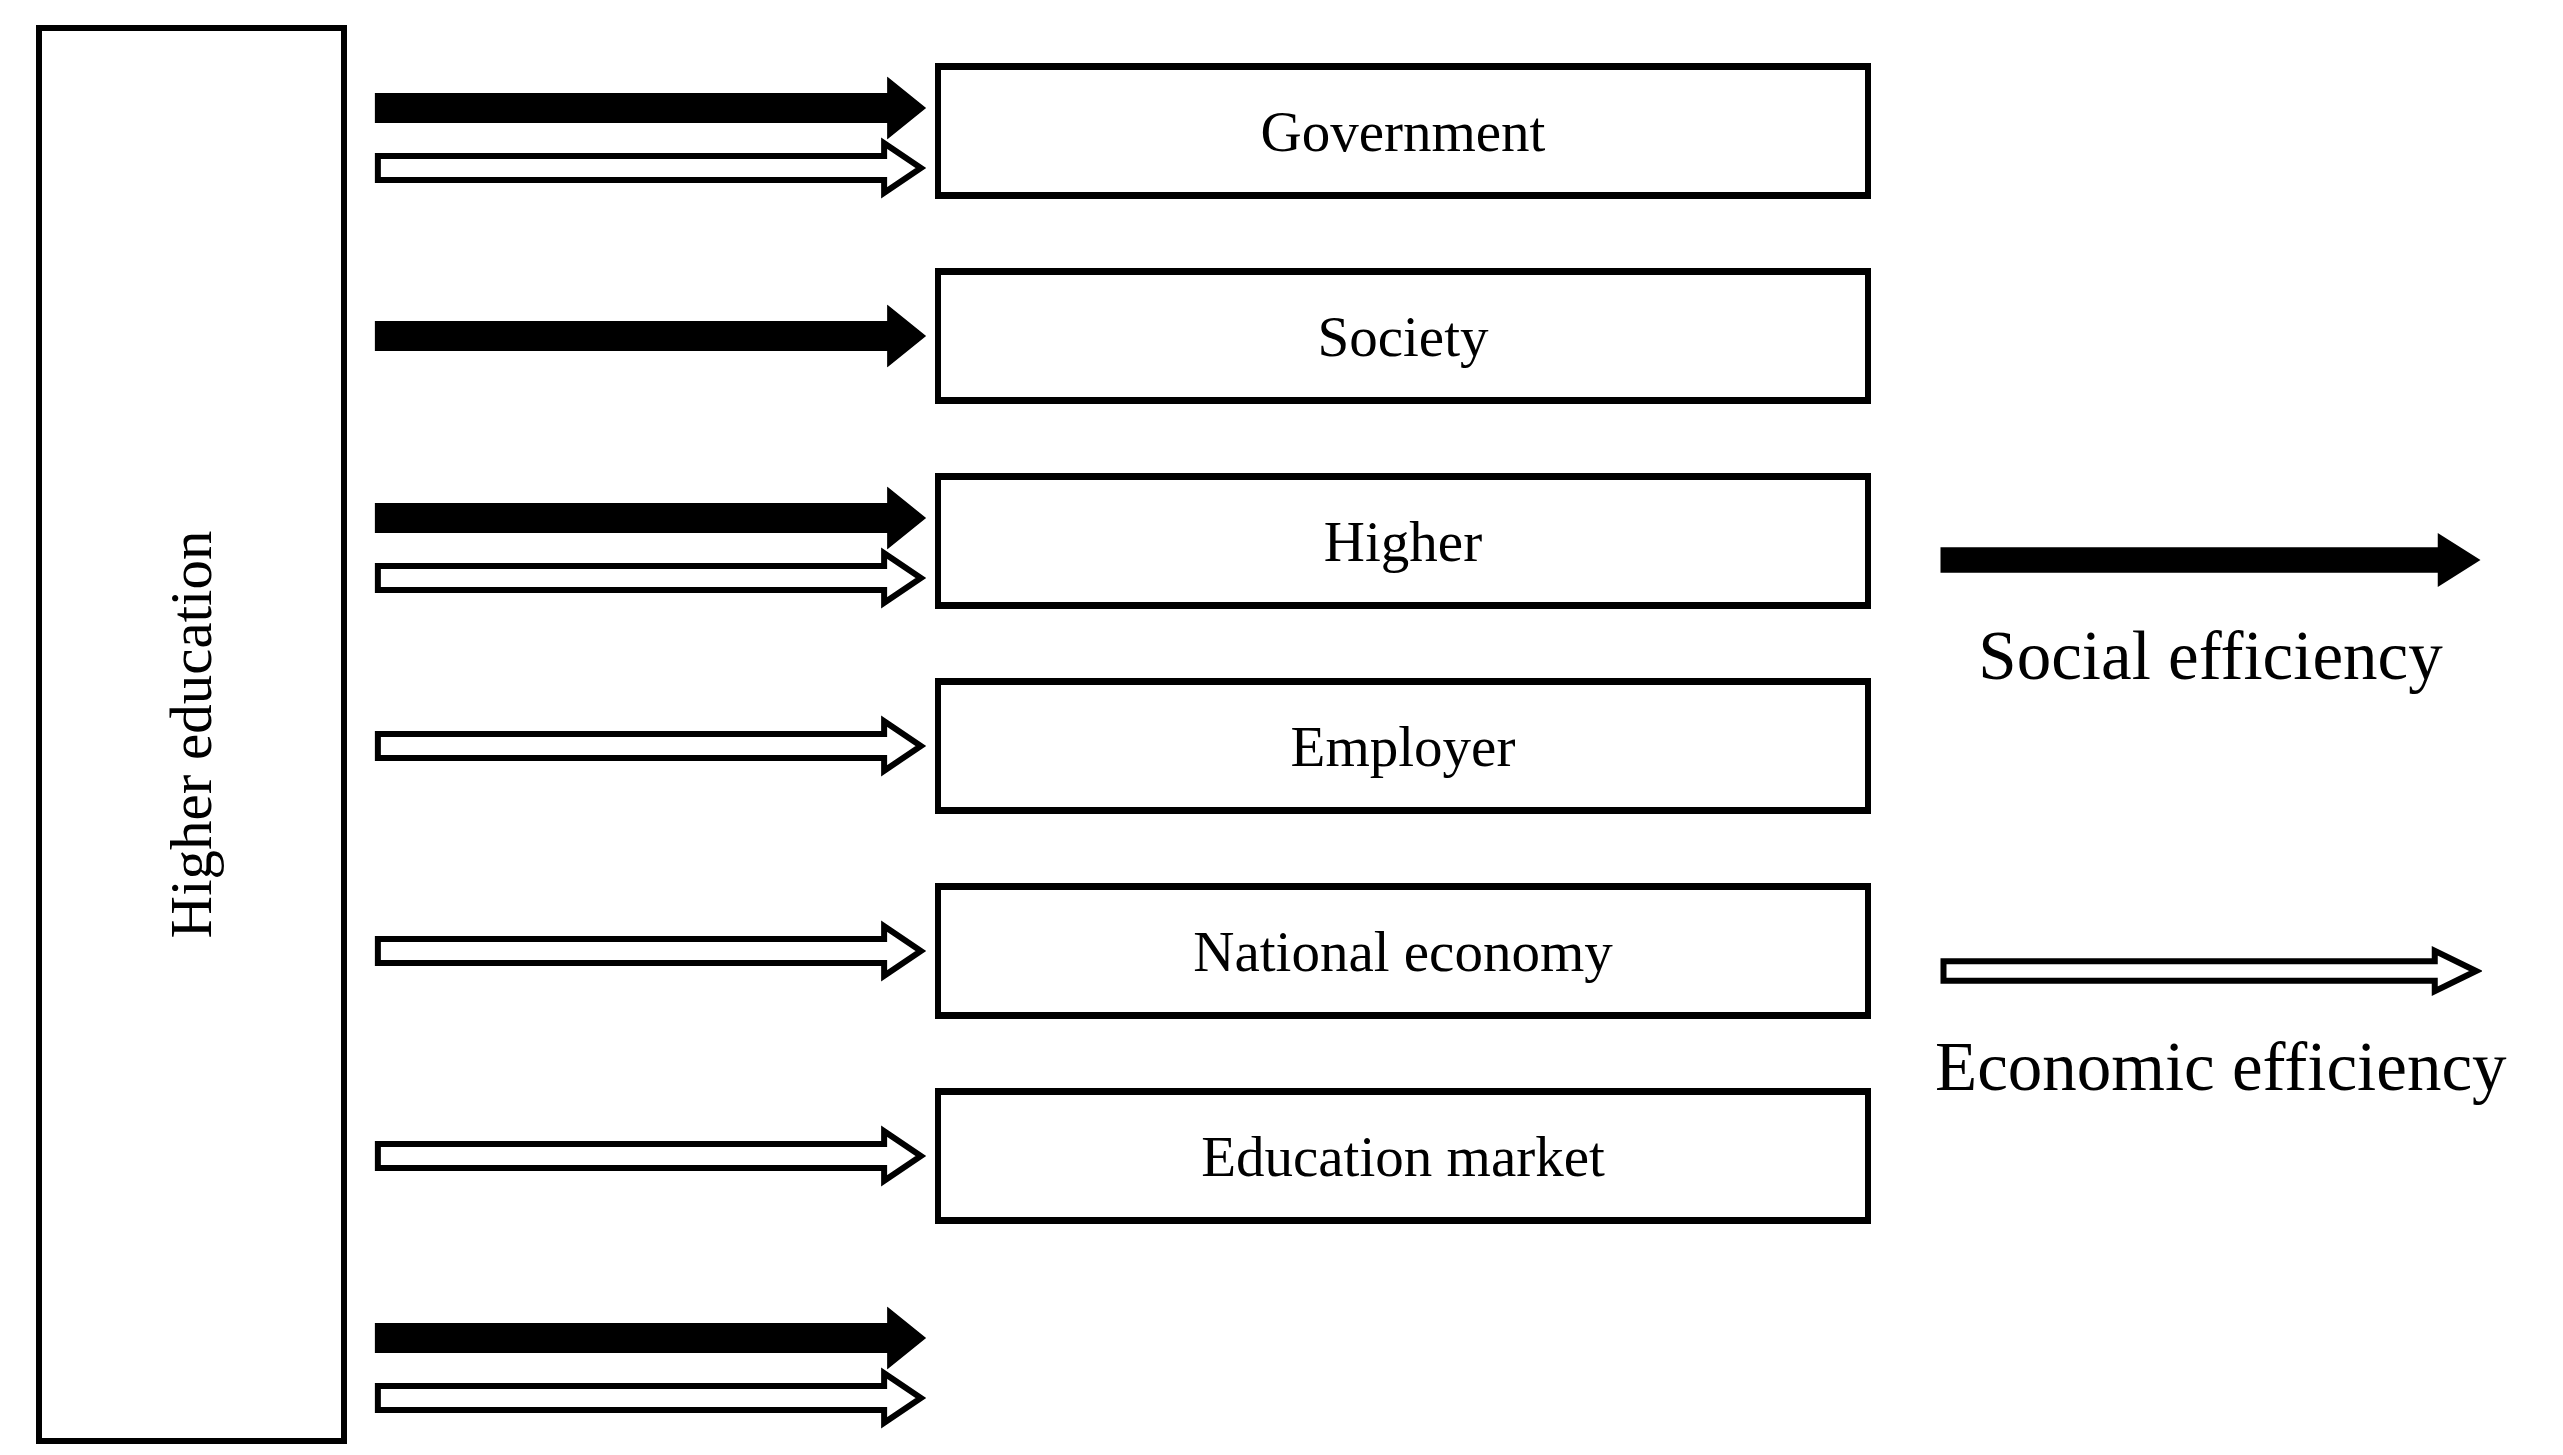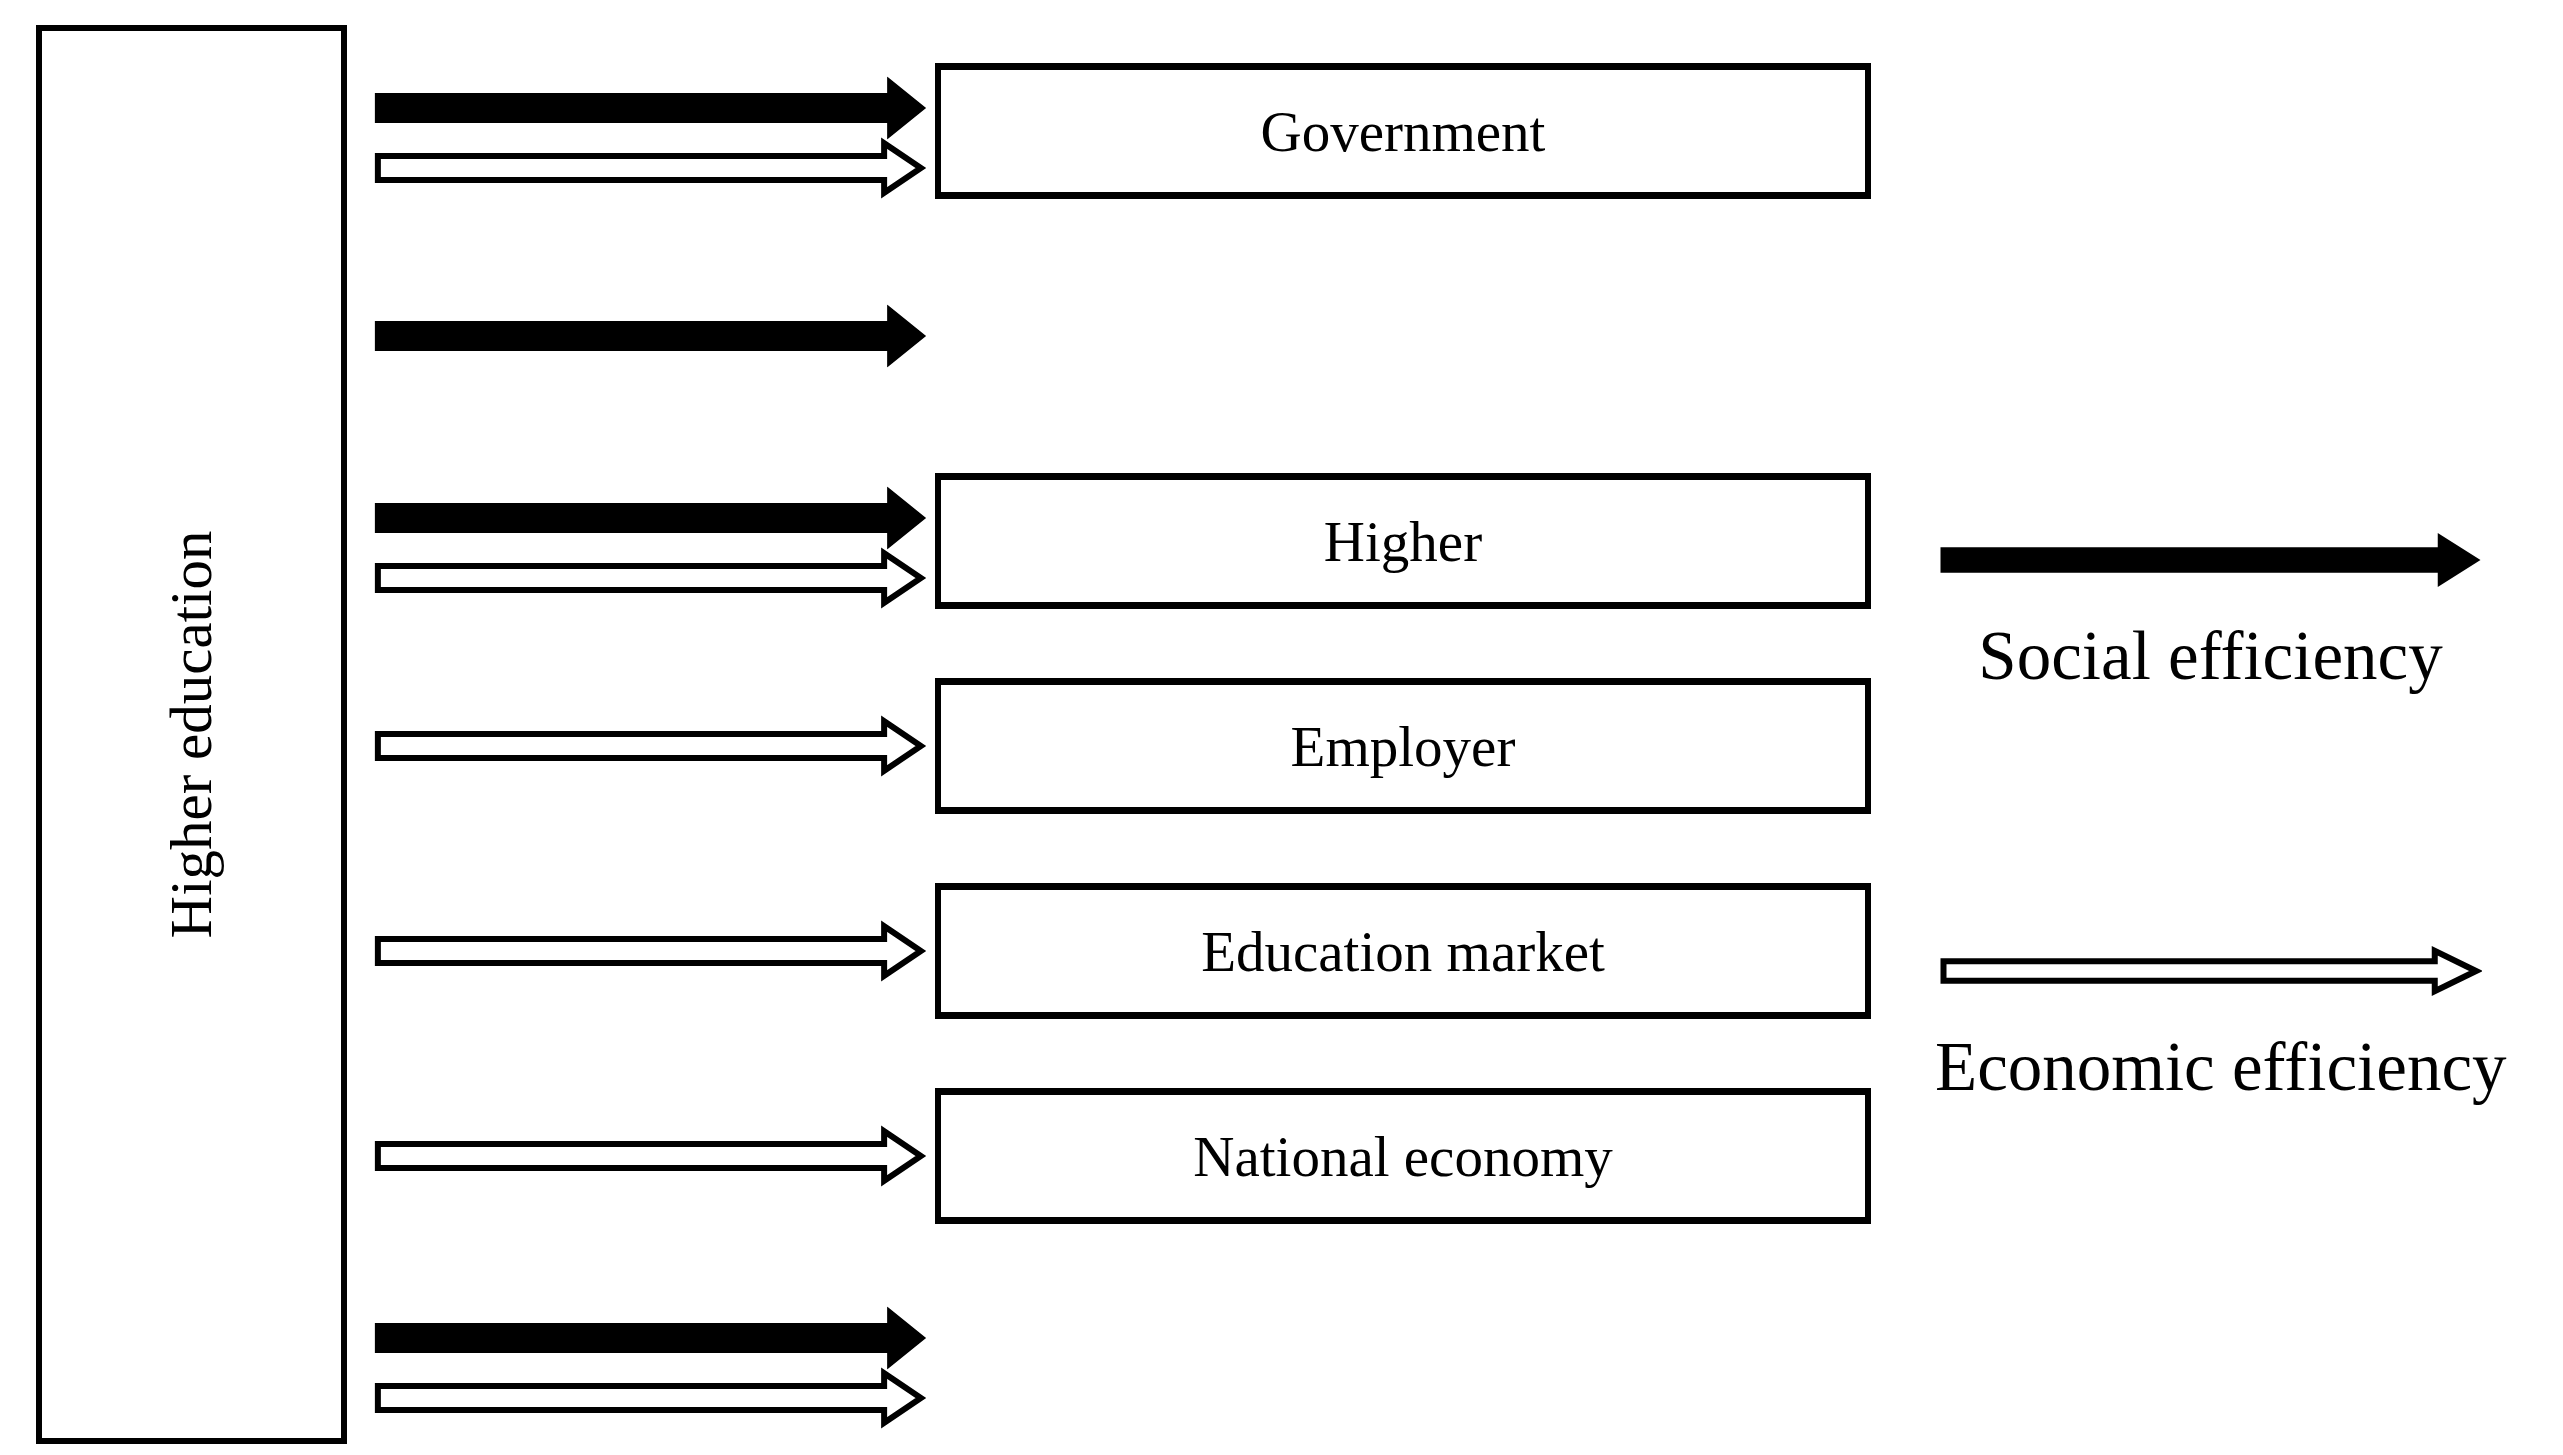--- a/index.html
+++ b/index.html
@@ -100,20 +100,23 @@
         <span class="box-label">Government</span>
       </div>
     </div>
 
     <div class="row">
       <div class="arrow-group">
           <svg width="555" height="63" viewBox="0 0 735 84" class="arrow pos-center">
             <polygon points="0,22 683,22 683,0 735,42 683,84 683,62 0,62" fill="#000000"></polygon>
           </svg>
         </div>
+      <div class="target-box">
+        <span class="box-label">Society</span>
+      </div>
     </div>
 
     <div class="row">
       <div class="arrow-group">
           <svg width="555" height="63" viewBox="0 0 735 84" class="arrow pos-upper">
             <polygon points="0,22 683,22 683,0 735,42 683,84 683,62 0,62" fill="#000000"></polygon>
           </svg>
           <svg width="555" height="63" viewBox="0 0 735 84" class="arrow pos-lower">
             <polygon points="4,26 679,26 679,9 728,42 679,75 679,58 4,58" fill="#ffffff" stroke="#000000" stroke-width="8" stroke-linejoin="miter"></polygon>
           </svg>
@@ -134,32 +137,32 @@
       </div>
     </div>
 
     <div class="row">
       <div class="arrow-group">
           <svg width="555" height="63" viewBox="0 0 735 84" class="arrow pos-center">
             <polygon points="4,26 679,26 679,9 728,42 679,75 679,58 4,58" fill="#ffffff" stroke="#000000" stroke-width="8" stroke-linejoin="miter"></polygon>
           </svg>
         </div>
       <div class="target-box">
-        <span class="box-label">Education market</span>
+        <span class="box-label">National economy</span>
       </div>
     </div>
 
     <div class="row">
       <div class="arrow-group">
           <svg width="555" height="63" viewBox="0 0 735 84" class="arrow pos-center">
             <polygon points="4,26 679,26 679,9 728,42 679,75 679,58 4,58" fill="#ffffff" stroke="#000000" stroke-width="8" stroke-linejoin="miter"></polygon>
           </svg>
         </div>
       <div class="target-box">
-        <span class="box-label">National economy</span>
+        <span class="box-label">Education market</span>
       </div>
     </div>
 
     <div class="row">
       <div class="arrow-group">
           <svg width="555" height="63" viewBox="0 0 735 84" class="arrow pos-upper">
             <polygon points="0,22 683,22 683,0 735,42 683,84 683,62 0,62" fill="#000000"></polygon>
           </svg>
           <svg width="555" height="63" viewBox="0 0 735 84" class="arrow pos-lower">
             <polygon points="4,26 679,26 679,9 728,42 679,75 679,58 4,58" fill="#ffffff" stroke="#000000" stroke-width="8" stroke-linejoin="miter"></polygon>

